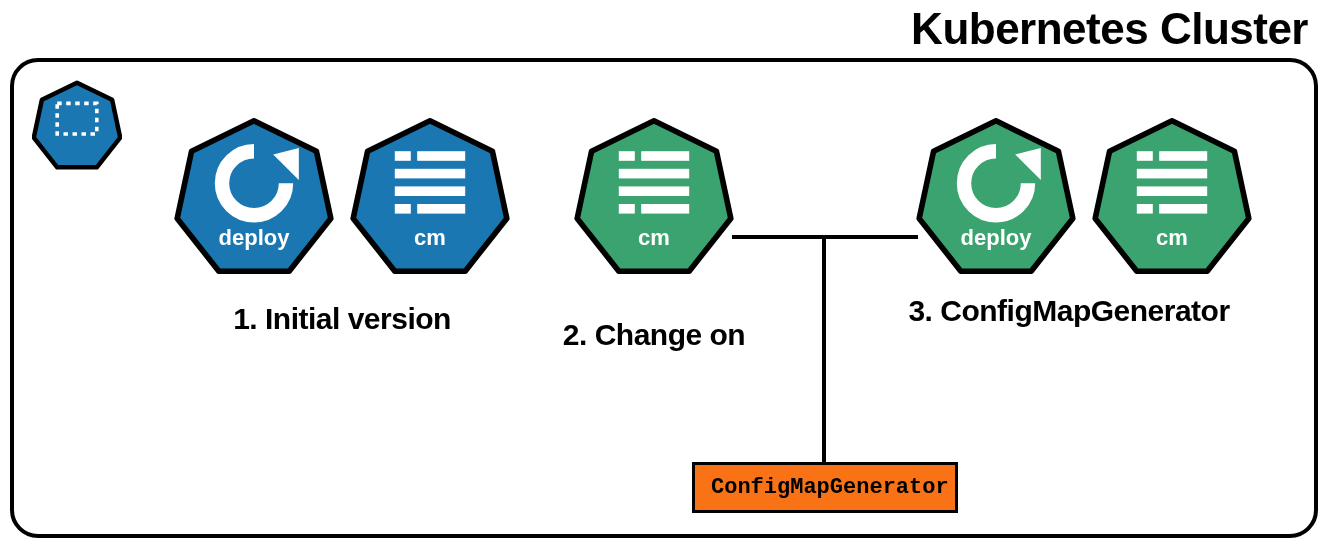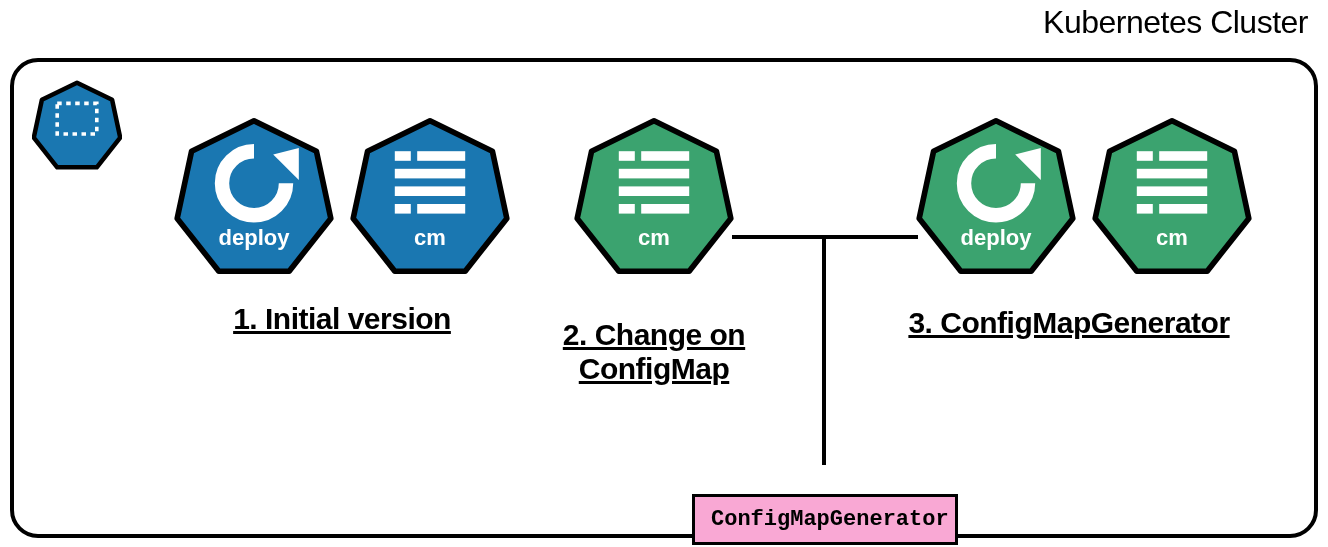--- a/index.html
+++ b/index.html
@@ -7,22 +7,22 @@
     font-family: "Segoe UI", "Helvetica Neue", Arial, sans-serif;
     background: #fff;
     width: 1328px;
     height: 547px;
     position: relative;
   }
   .title {
     position: absolute;
     top: 4px;
     right: 20px;
-    font-size: 32px;
-    font-weight: 400;
+    font-size: 44px;
+    font-weight: 700;
     letter-spacing: -0.5px;
   }
   .cluster-box {
     position: absolute;
     top: 58px;
     left: 10px;
     width: 1308px;
     height: 480px;
     border: 4px solid #000;
     border-radius: 28px;
@@ -36,32 +36,30 @@
     text-align: center;
     color: #fff;
     font-weight: 600;
   }
   .caption {
     position: absolute;
     font-size: 30px;
     font-weight: 700;
     text-align: center;
     letter-spacing: -0.5px;
-    text-decoration: underline;
   }
   .generator-box {
     position: absolute;
-    background: #f9a8d4;
+    background: #f97316;
     border: 3px solid #000;
     font-family: "Consolas", "Courier New", monospace;
     font-weight: 700;
     font-size: 22px;
     text-align: left;
     padding: 10px 16px;
-    margin-top: 32px;
   }
   .connector {
     position: absolute;
     background: #000;
   }
   svg.hsvg { display:block; }
 </style>
 </head>
 <body>
 
@@ -131,24 +129,23 @@
       <rect x="28" y="55" width="10" height="6" fill="#fff"></rect>
       <rect x="42" y="55" width="30" height="6" fill="#fff"></rect>
     </svg>
     <div class="hept-label" style="top:109px; font-size:22px;">cm</div>
   </div>
 
   <div class="caption" style="left:160px; top:240px; width:336px;">1. Initial version</div>
 
   <div class="caption" style="left:540px; top:256px; width:200px;">
     <span>2. Change on</span><br>
-    <span>ConfigMap</span>
   </div>
 
-  <div class="caption" style="left:870px; top:244px; width:370px;">
+  <div class="caption" style="left:870px; top:232px; width:370px;">
     <span>3. ConfigMapGenerator</span><br>
   </div>
 
   <div class="connector" style="left:718px; top:173px; width:186px; height:4px;"></div>
 
   <div class="connector" style="left:808px; top:173px; width:4px; height:230px;"></div>
 
   <div class="generator-box" style="left:678px; top:400px; width:266px;">ConfigMapGenerator</div>
 
 </div>

